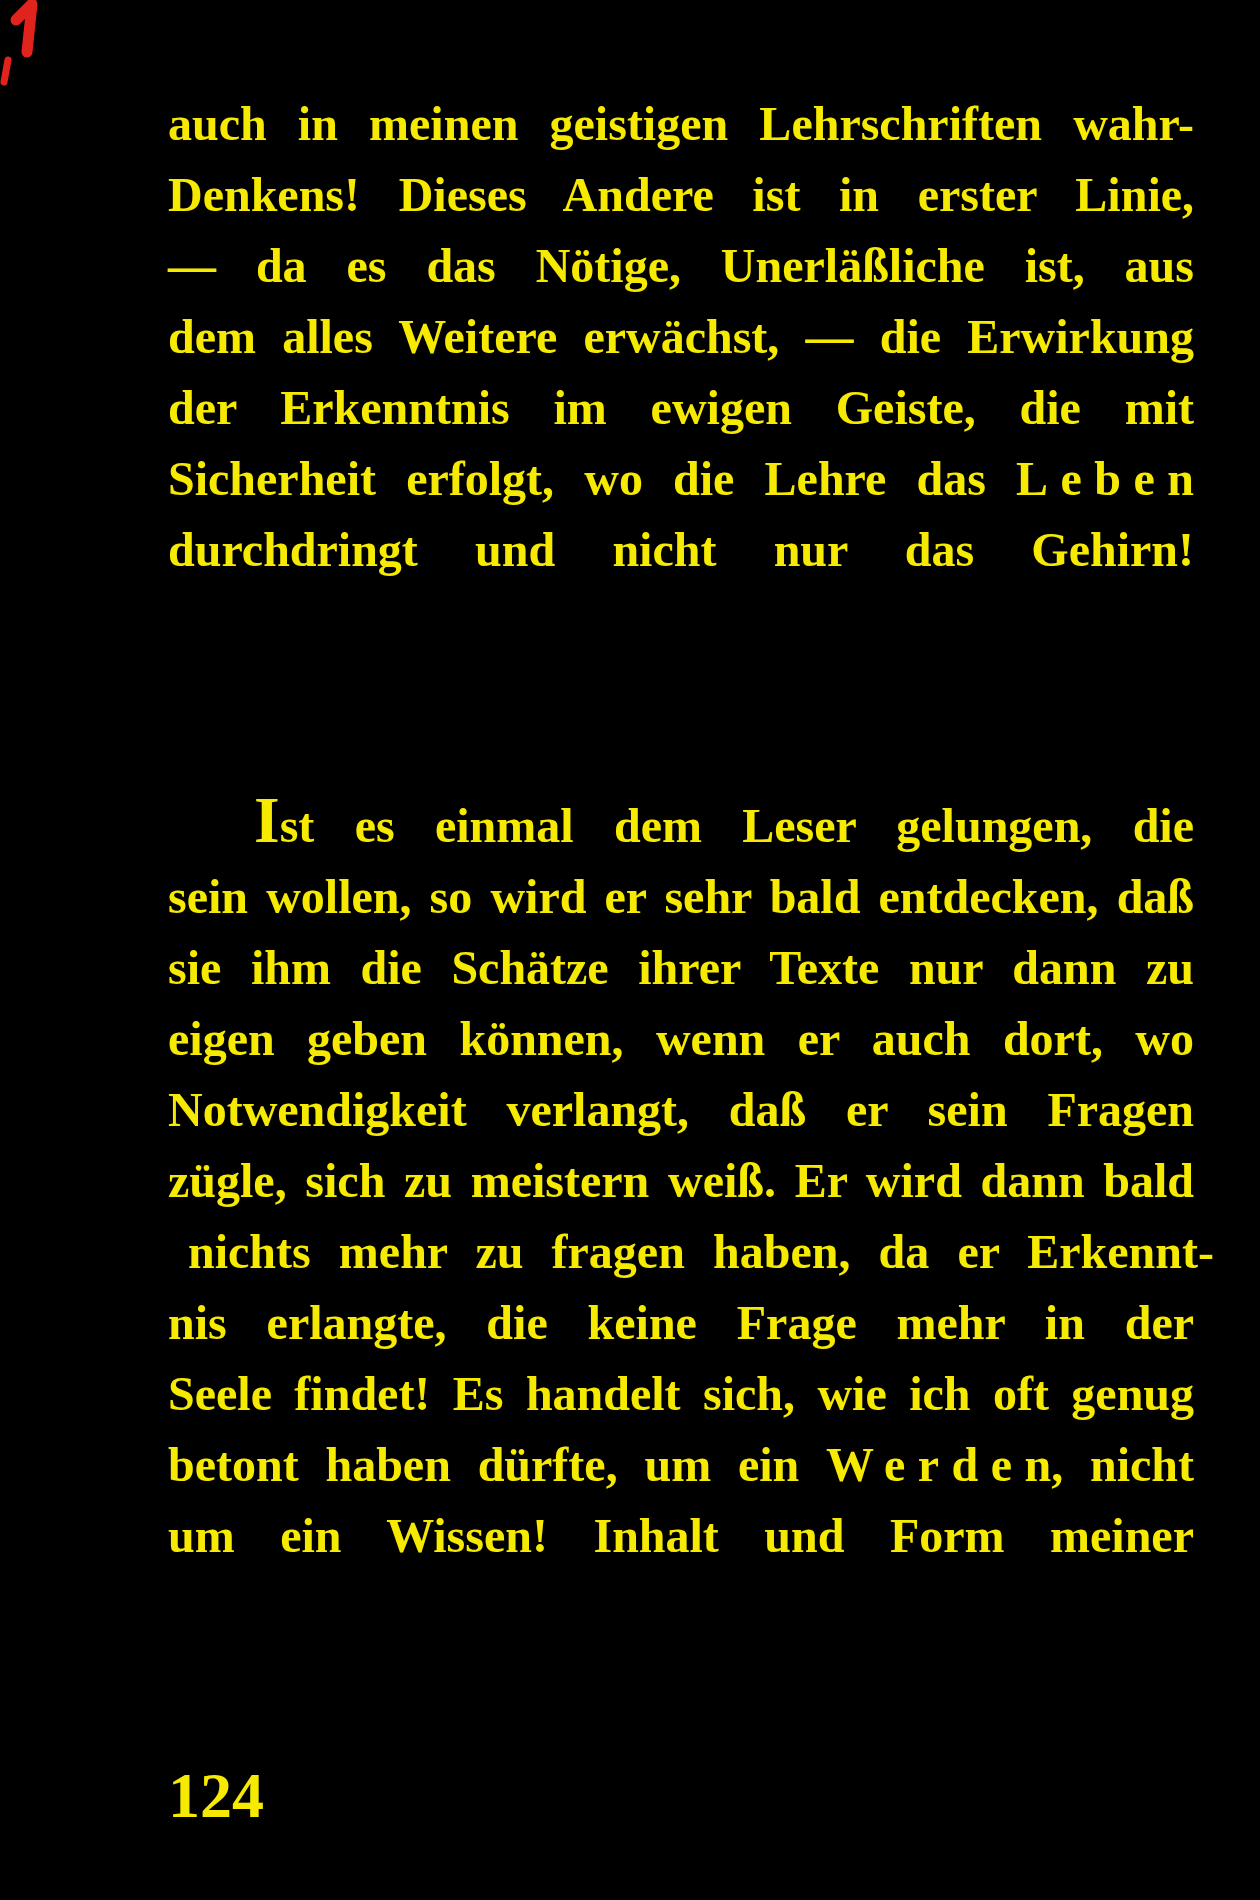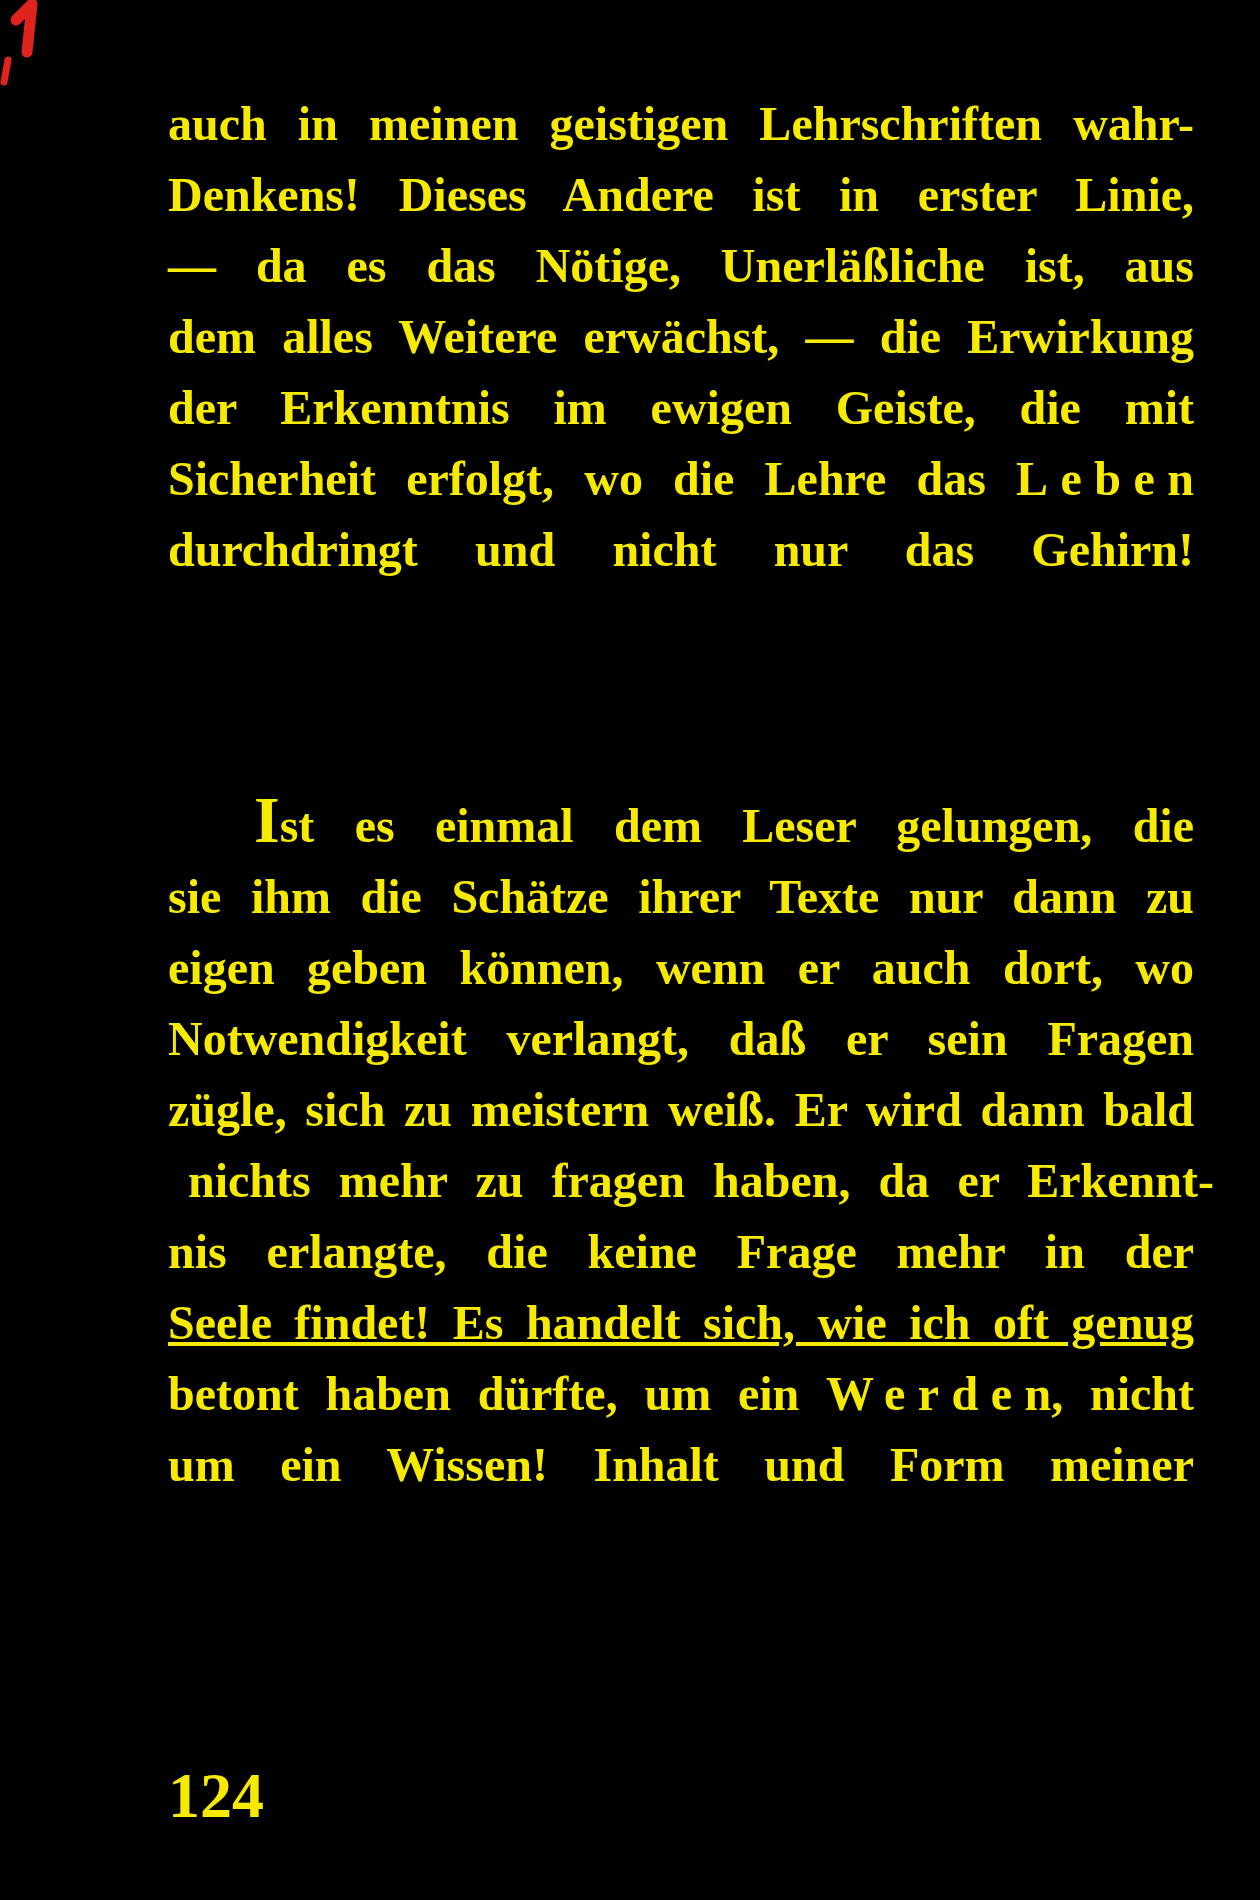--- a/index.html
+++ b/index.html
@@ -66,26 +66,27 @@
       <div class="line" style="word-spacing: 19.17px;"><span class="line-inner">auch in meinen geistigen Lehrschriften wahr-</span></div>
       <div class="line" style="word-spacing: 26.64px;"><span class="line-inner">Denkens! Dieses Andere ist in erster Linie,</span></div>
       <div class="line" style="word-spacing: 27.9px;"><span class="line-inner">— da es das Nötige, Unerläßliche ist, aus</span></div>
       <div class="line" style="word-spacing: 14.2px;"><span class="line-inner">dem alles Weitere erwächst, — die Erwirkung</span></div>
       <div class="line" style="word-spacing: 31.82px;"><span class="line-inner">der Erkenntnis im ewigen Geiste, die mit</span></div>
       <div class="line" style="word-spacing: 18.17px;"><span class="line-inner">Sicherheit erfolgt, wo die Lehre das <span class="sperr">Leben</span></span></div>
       <div class="line" style="word-spacing: 45.24px;"><span class="line-inner">durchdringt und nicht nur das Gehirn!</span></div>
     </div>
   <div class="para" id="para-1">
       <div class="line indent" style="word-spacing: 28.32px;"><span class="line-inner"><span class="initial">I</span>st es einmal dem Leser gelungen, die</span></div>
+      <div class="line" style="word-spacing: 6.13px;"><span class="line-inner">sein wollen, so wird er sehr bald entdecken, daß</span></div>
       <div class="line" style="word-spacing: 17.57px;"><span class="line-inner">sie ihm die Schätze ihrer Texte nur dann zu</span></div>
       <div class="line" style="word-spacing: 20.4px;"><span class="line-inner">eigen geben können, wenn er auch dort, wo</span></div>
       <div class="line" style="word-spacing: 27.79px;"><span class="line-inner">Notwendigkeit verlangt, daß er sein Fragen</span></div>
       <div class="line" style="word-spacing: 6.69px;"><span class="line-inner">zügle, sich zu meistern weiß. Er wird dann bald</span></div>
       <div class="line" style="word-spacing: 16.15px; margin-left: 20px;"><span class="line-inner">nichts mehr zu fragen haben, da er Erkennt-</span></div>
       <div class="line" style="word-spacing: 27.86px;"><span class="line-inner">nis erlangte, die keine Frage mehr in der</span></div>
-      <div class="line" style="word-spacing: 10.42px; text-decoration: underline;"><span class="line-inner">Seele findet! Es handelt sich, wie ich oft genug</span></div>
+      <div class="line" style="word-spacing: 10.42px;"><span class="line-inner">Seele findet! Es handelt sich, wie ich oft genug</span></div>
       <div class="line" style="word-spacing: 14.81px;"><span class="line-inner">betont haben dürfte, um ein <span class="sperr">Werden</span>, nicht</span></div>
       <div class="line" style="word-spacing: 33.5px;"><span class="line-inner">um ein Wissen! Inhalt und Form meiner</span></div>
     </div>
 
   <div class="page-number">124</div>
 
 </div>
 
 </body></html>

